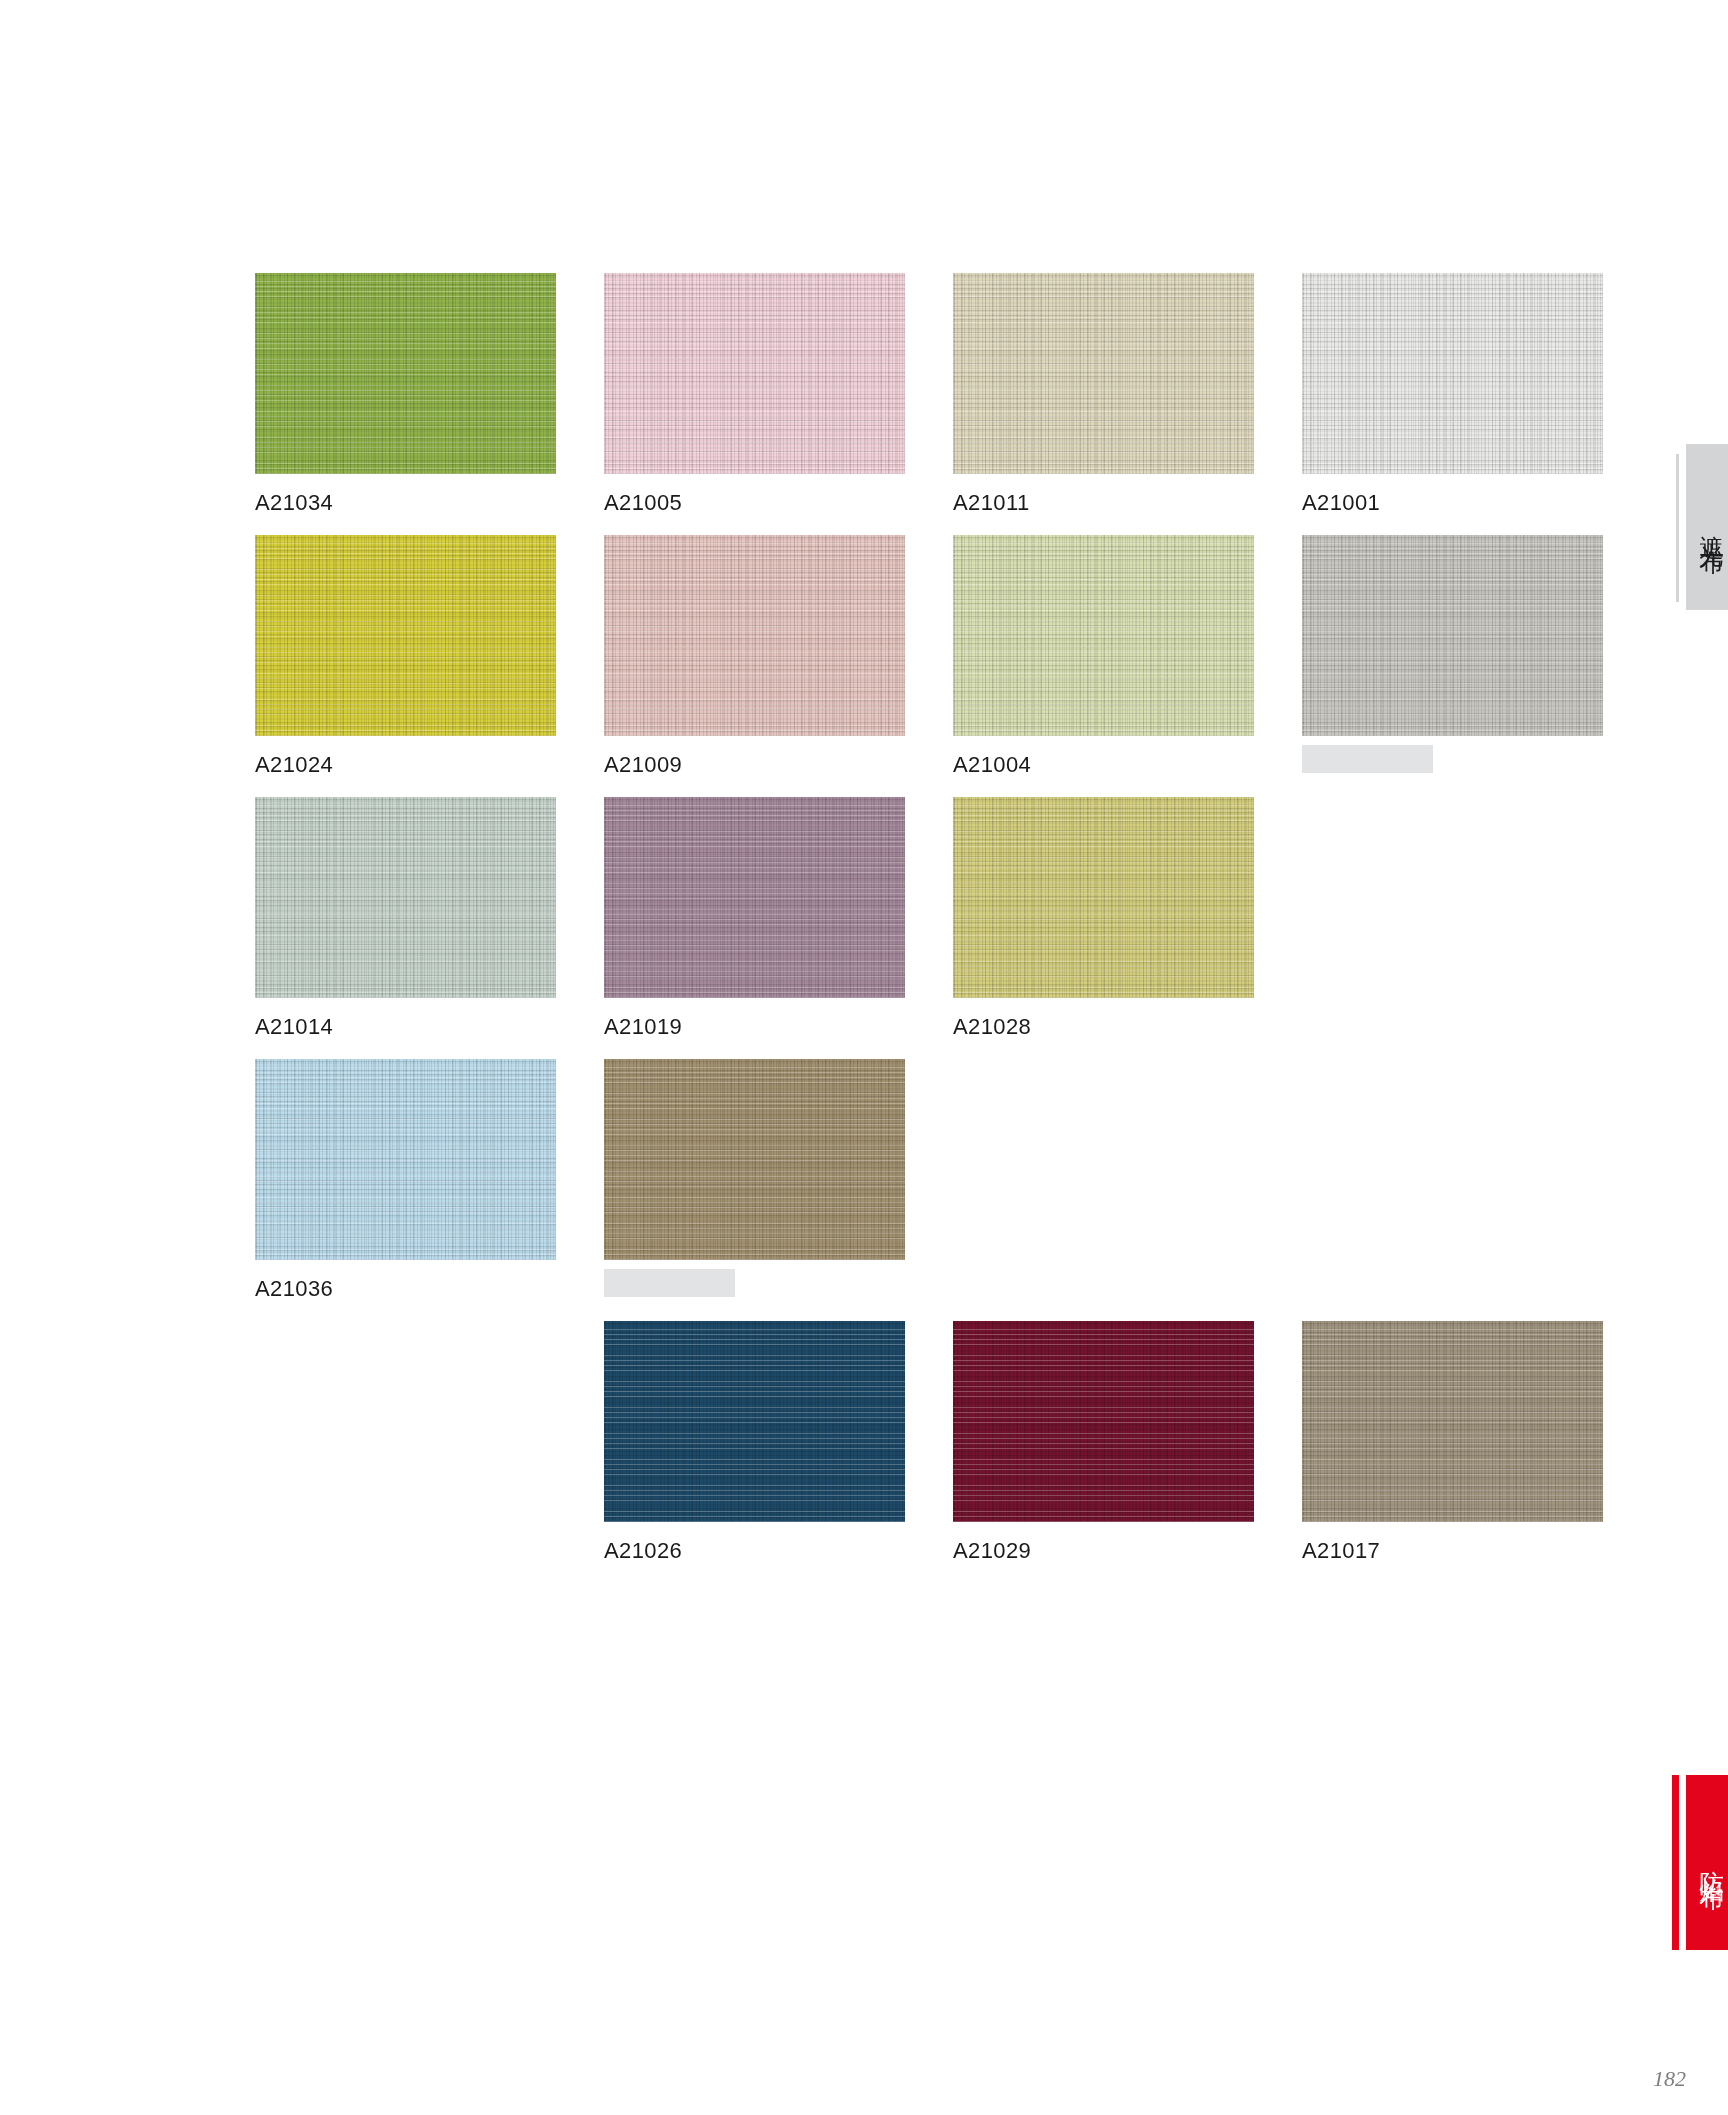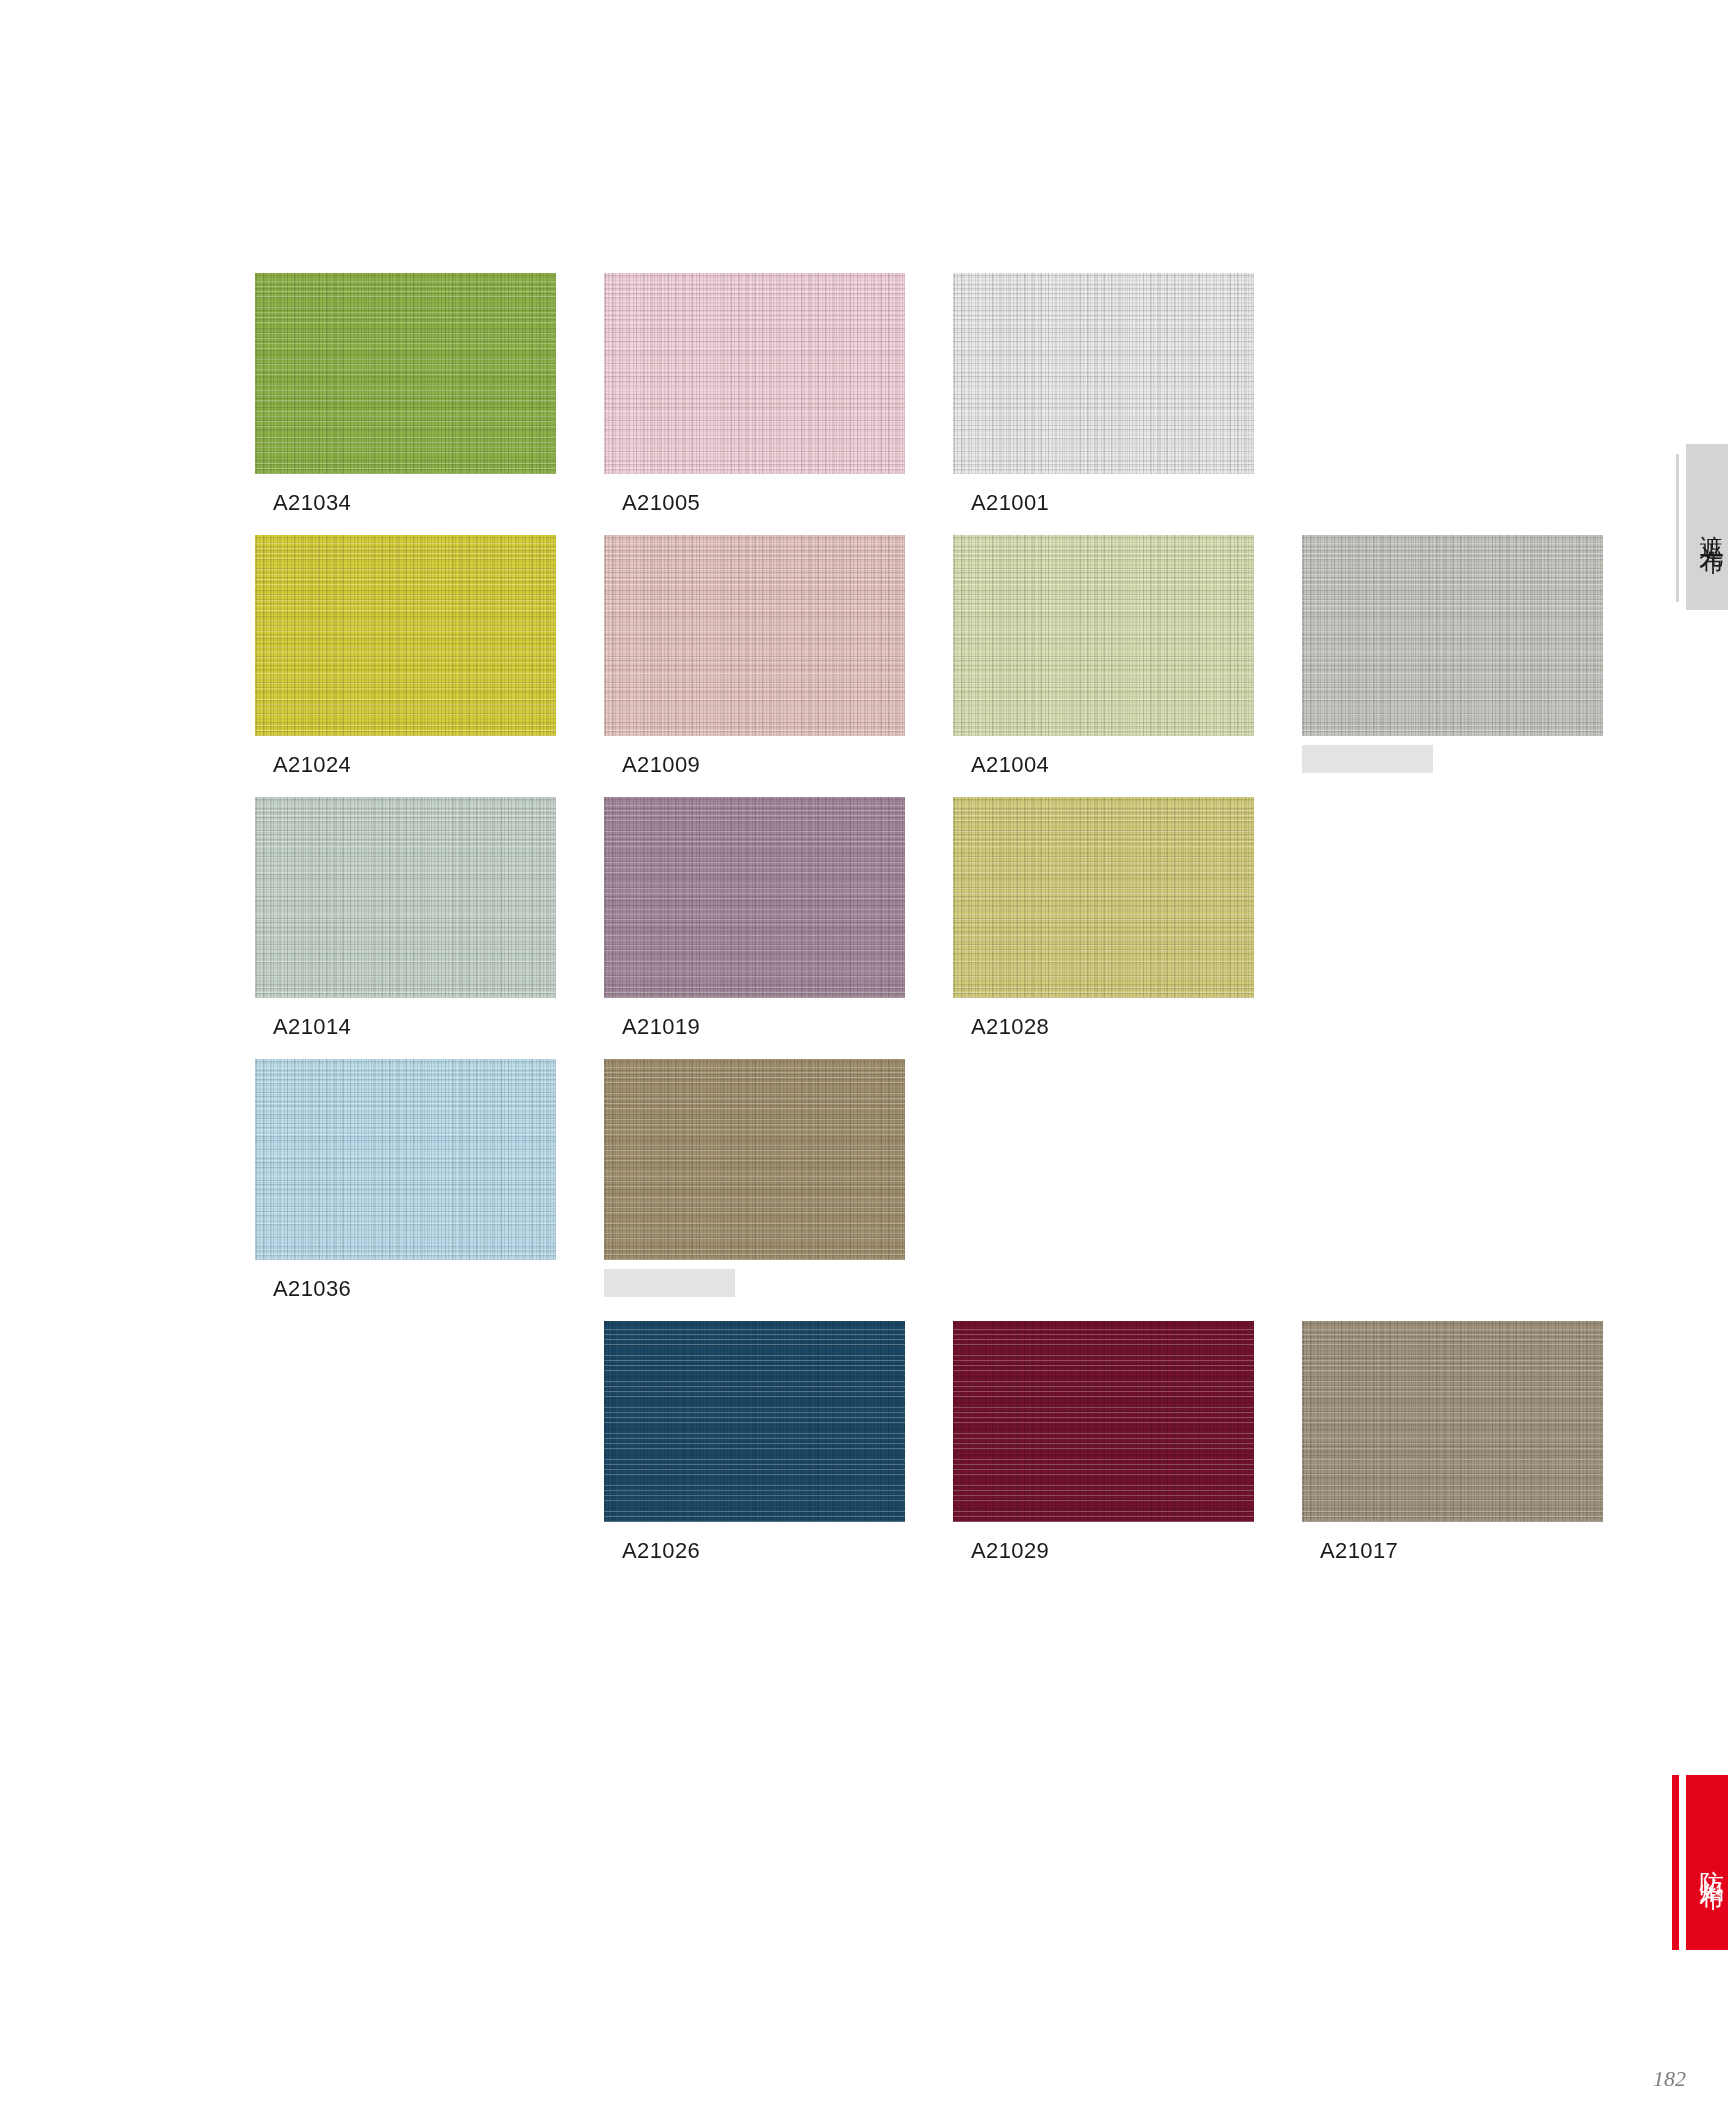--- a/index.html
+++ b/index.html
@@ -82,21 +82,20 @@
 
   .swatch-label {
     position: absolute;
     left: 0;
     top: 217px;
     font-size: 22px;
     color: #1a1a1a;
     letter-spacing: 0.4px;
     font-family: "Liberation Sans", sans-serif;
     white-space: nowrap;
-    margin-left: 18px;
   }
   .swatch-blank {
     position: absolute;
     left: 0;
     top: 210px;
     width: 131px;
     height: 28px;
     background: #e2e3e5;
   }
 
@@ -169,20 +168,24 @@
     <div class="swatch-row">
       <div class="swatch-cell">
         <div class="swatch-img" style="background-color: rgb(143, 179, 74);"></div>
         <div class="swatch-label">A21034</div>
       </div>
       <div class="swatch-cell">
         <div class="swatch-img" style="background-color: rgb(242, 210, 218);"></div>
         <div class="swatch-label">A21005</div>
       </div>
       <div class="swatch-cell">
+        <div class="swatch-img" style="background-color: rgb(222, 216, 189);"></div>
+        <div class="swatch-label">A21011</div>
+      </div>
+      <div class="swatch-cell">
         <div class="swatch-img" style="background-color: rgb(233, 233, 231);"></div>
         <div class="swatch-label">A21001</div>
       </div>
     </div>
     <div class="swatch-row">
       <div class="swatch-cell">
         <div class="swatch-img" style="background-color: rgb(214, 207, 60);"></div>
         <div class="swatch-label">A21024</div>
       </div>
       <div class="swatch-cell">

